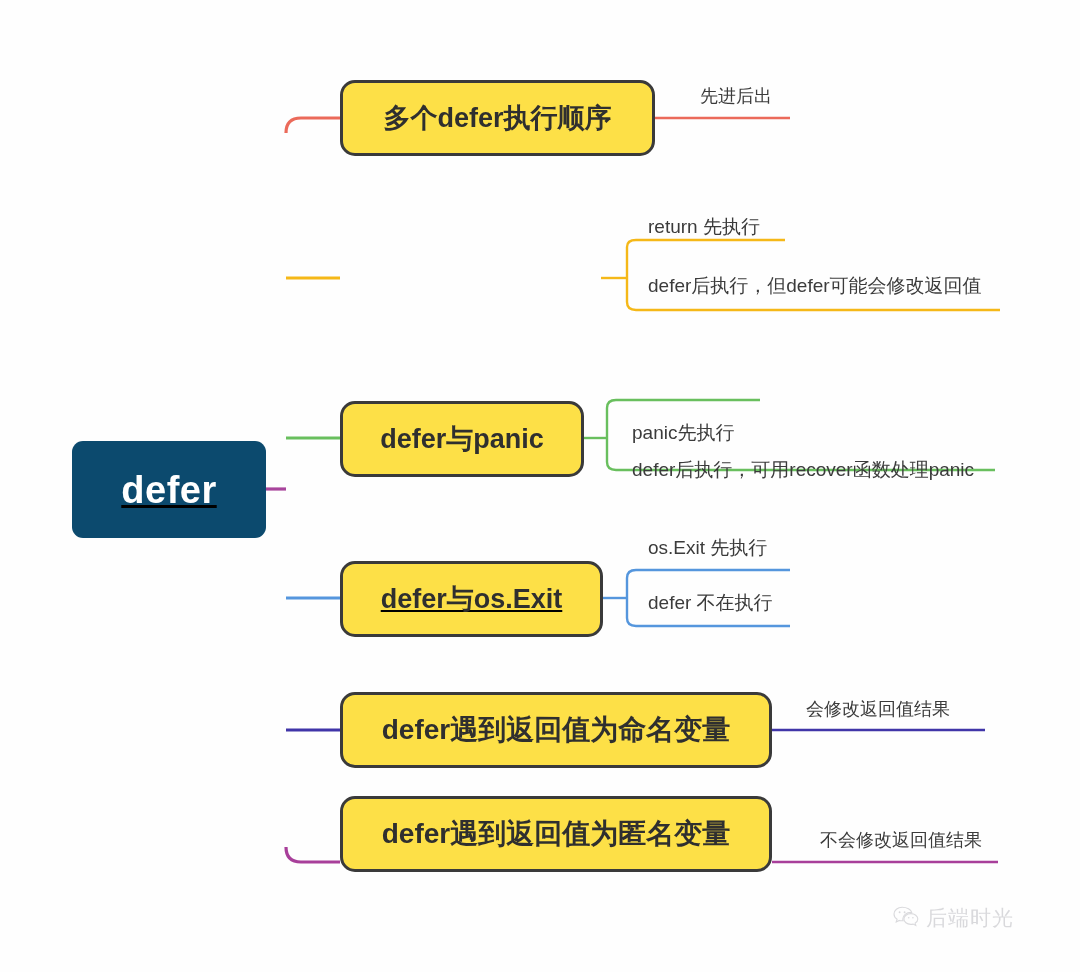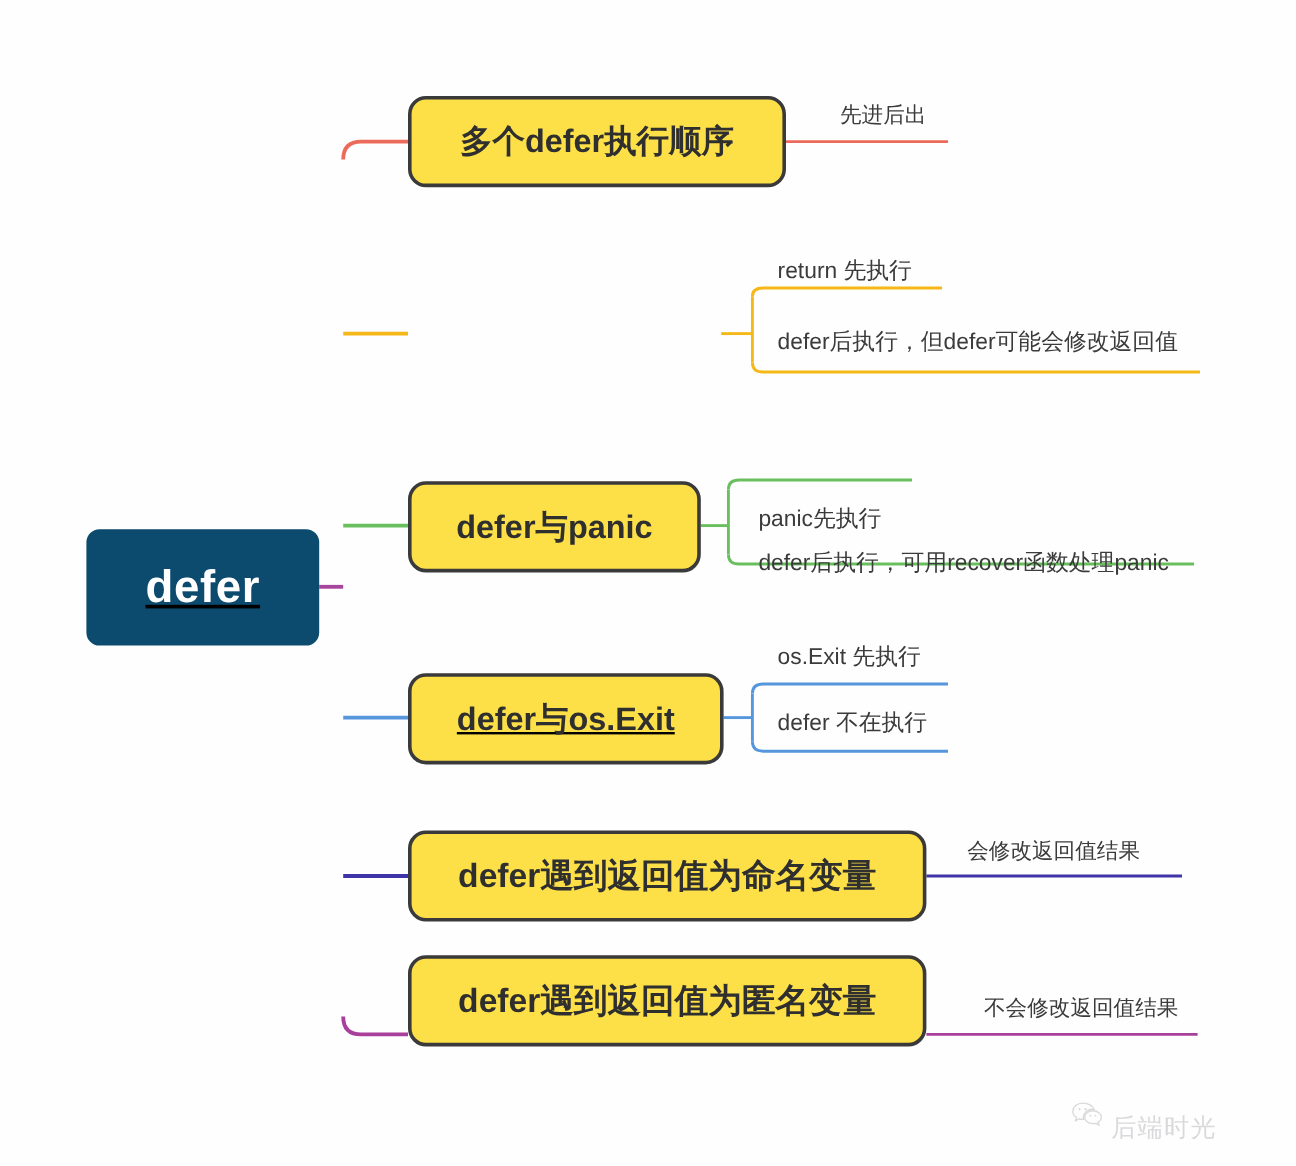--- a/index.html
+++ b/index.html
@@ -88,21 +88,20 @@
     display: flex;
     align-items: center;
     gap: 7px;
     opacity: 0.32;
   }
   .watermark-text {
     font-size: 21px;
     color: #8d8d96;
     letter-spacing: 1px;
     line-height: 1;
-    margin-top: 24px;
   }
 </style>
 </head>
 <body>
 
 <div id="canvas">
 
   <svg id="wires" viewBox="0 0 1080 972" width="1080" height="972">
     <defs>
       <linearGradient id="spineGrad" x1="0" y1="0" x2="0" y2="1">

